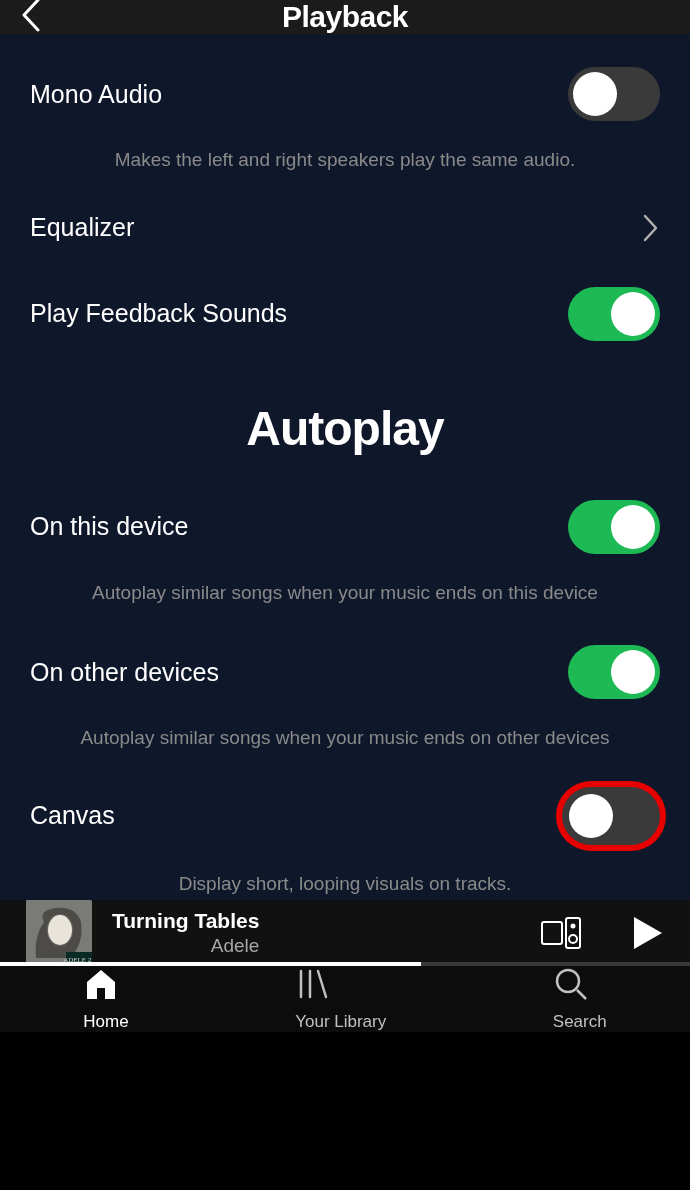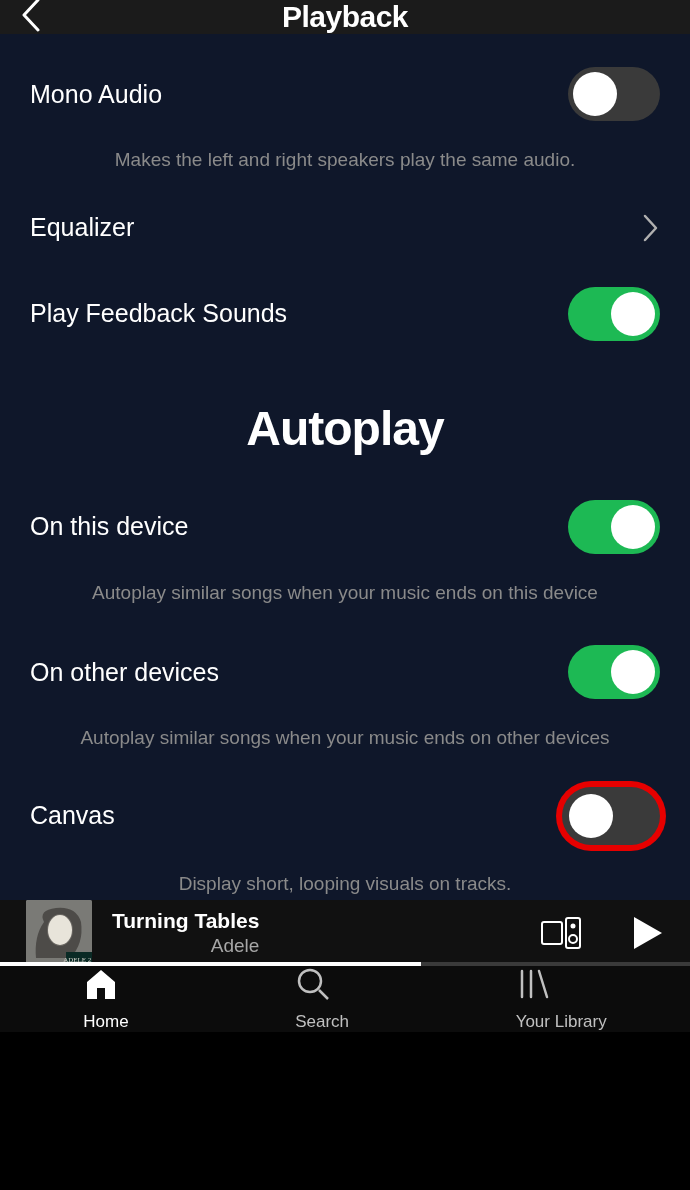--- a/index.html
+++ b/index.html
@@ -133,28 +133,28 @@
   </div>
 
   <div class="tab-bar">
     <div class="tab">
       <svg width="36" height="36" viewBox="0 0 36 36">
           <path d="M4 16 L18 4 L32 16 V33 H22 V22 H14 V33 H4 Z" fill="#fff"></path>
         </svg>
       <div class="tab-label">Home</div>
     </div>
     <div class="tab inactive">
-      <svg width="36" height="36" viewBox="0 0 36 36" fill="none" stroke="#c0c0c0" stroke-width="2.5">
-          <circle cx="15" cy="15" r="11"></circle>
-          <line x1="24" y1="24" x2="33" y2="33"></line>
-        </svg>
-      <div class="tab-label">Search</div>
-    </div>
-    <div class="tab inactive">
       <svg width="36" height="36" viewBox="0 0 36 36" fill="none" stroke="#c0c0c0" stroke-width="2.5" stroke-linecap="round">
           <line x1="6" y1="5" x2="6" y2="31"></line>
           <line x1="15" y1="5" x2="15" y2="31"></line>
           <line x1="23" y1="5" x2="31" y2="31"></line>
         </svg>
       <div class="tab-label">Your Library</div>
     </div>
+    <div class="tab inactive">
+      <svg width="36" height="36" viewBox="0 0 36 36" fill="none" stroke="#c0c0c0" stroke-width="2.5">
+          <circle cx="15" cy="15" r="11"></circle>
+          <line x1="24" y1="24" x2="33" y2="33"></line>
+        </svg>
+      <div class="tab-label">Search</div>
+    </div>
   </div>
 </div>
 
 </body></html>

